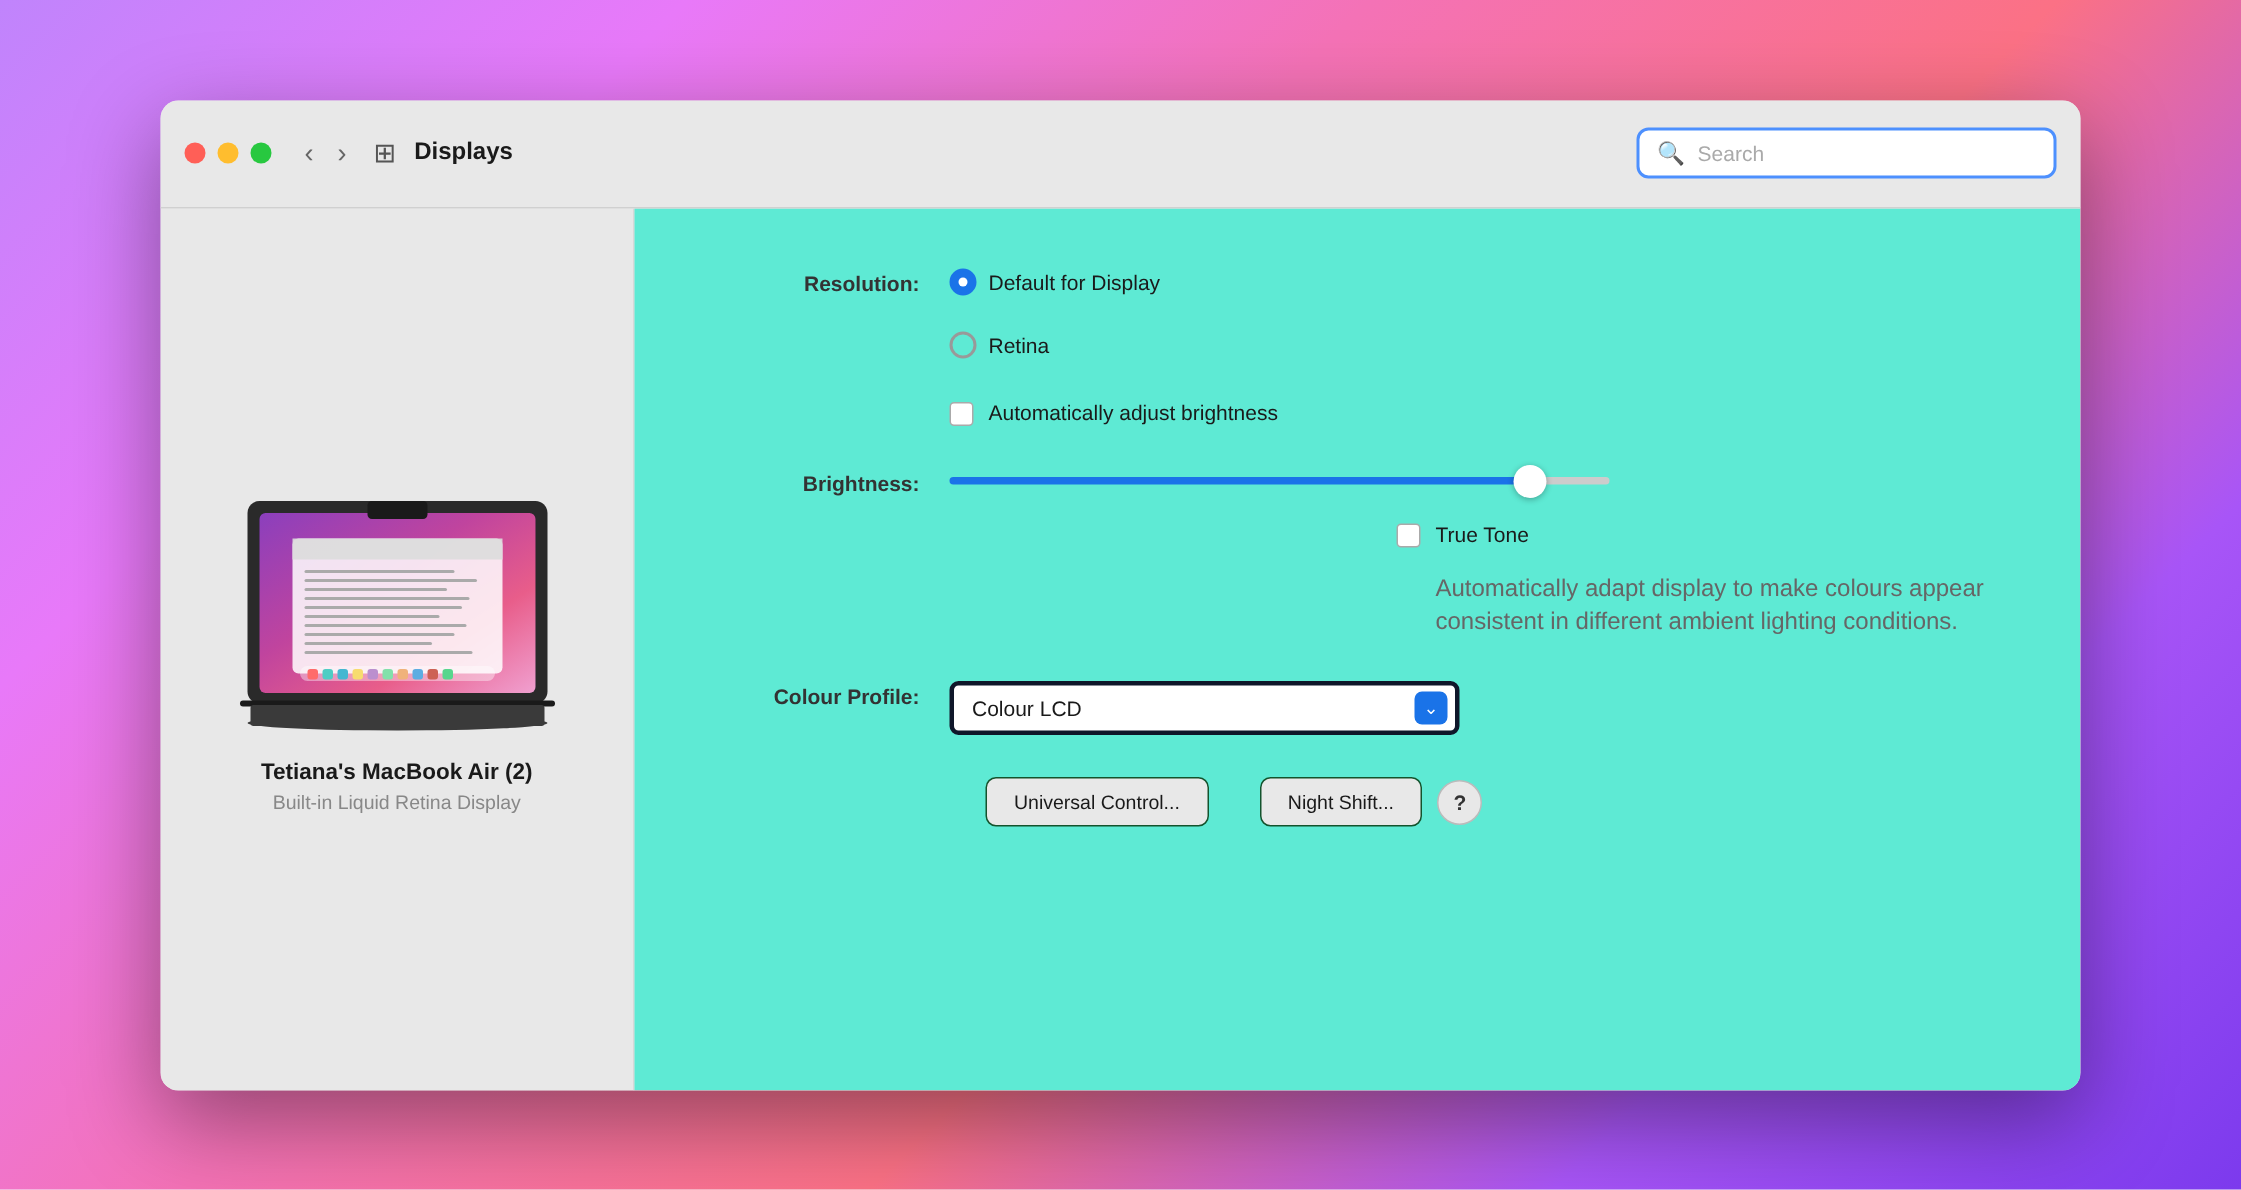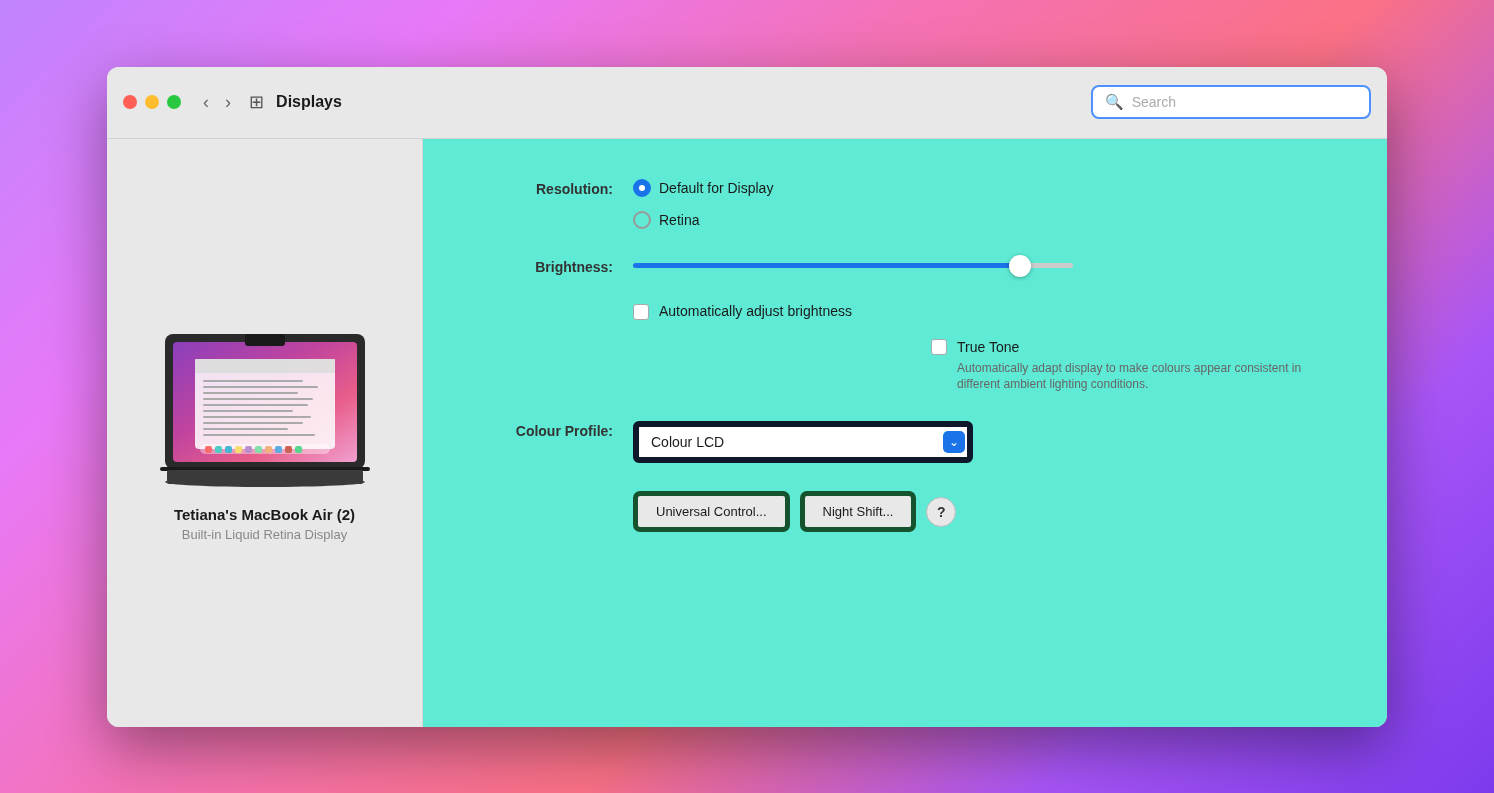--- a/index.html
+++ b/index.html
@@ -176,21 +176,21 @@
       font-weight: 600;
       color: #333;
       min-width: 140px;
       text-align: right;
       padding-top: 2px;
     }
 
     .row-content {
       display: flex;
       flex-direction: column;
-      gap: 14px;
+      gap: 24px;
     }
 
     
     .radio-option {
       display: flex;
       align-items: center;
       gap: 8px;
       cursor: pointer;
     }
 
@@ -269,39 +269,39 @@
       flex-shrink: 0;
       margin-top: 1px;
     }
 
     .checkbox-label {
       font-size: 14px;
       color: #1a1a1a;
     }
 
     .checkbox-description {
-      font-size: 12px;
+      font-size: 16px;
       color: #666;
-      margin-top: 4px;
+      margin-top: 16px;
       max-width: 380px;
       line-height: 1.4;
     }
 
     .select-wrapper {
       position: relative;
       width: 340px;
     }
 
     .select-box {
       width: 100%;
       padding: 7px 36px 7px 12px;
       font-size: 14px;
       color: #1a1a1a;
       background: white;
-      border: 6px solid #0f172a;
+      border: 3px solid #0f172a;
       border-radius: 6px;
       appearance: none;
       cursor: pointer;
       outline: none;
     }
 
     .select-chevron {
       position: absolute;
       right: 8px;
       top: 50%;
@@ -323,25 +323,26 @@
       display: flex;
       align-items: center;
       gap: 10px;
       margin-left: 160px;
     }
 
     .action-btn {
       padding: 8px 18px;
       font-size: 13px;
       background: #e8e8e8;
-      border: 5px solid #14532d;
+      border: 1px solid #14532d;
       border-radius: 7px;
       cursor: pointer;
       color: #1a1a1a;
       font-weight: 500;
+      margin-left: 24px;
     }
 
     .help-btn {
       width: 30px;
       height: 30px;
       border-radius: 50%;
       background: #e8e8e8;
       border: 1px solid #bbb;
       font-size: 14px;
       font-weight: 600;
@@ -444,33 +445,33 @@
             <div class="radio-circle selected"></div>
             <span class="radio-label">Default for Display</span>
           </div>
           <div class="radio-option">
             <div class="radio-circle"></div>
             <span class="radio-label">Retina</span>
           </div>
         </div>
       </div>
 
+      <div class="settings-row" style="margin-left: 160px;">
+        <div class="checkbox-row">
+          <div class="checkbox"></div>
+          <span class="checkbox-label">Automatically adjust brightness</span>
+        </div>
+      </div>
+
       <div class="settings-row brightness-row">
         <div class="row-label">Brightness:</div>
         <div class="slider-container">
           <div class="slider-track">
             <div class="slider-thumb"></div>
           </div>
-        </div>
-      </div>
-
-      <div class="settings-row" style="margin-left: 160px;">
-        <div class="checkbox-row">
-          <div class="checkbox"></div>
-          <span class="checkbox-label">Automatically adjust brightness</span>
         </div>
       </div>
 
       <div class="settings-row" style="margin-left: 160px; margin-top: -10px; justify-content: flex-end;">
         <div class="row-content">
           <div class="checkbox-row">
             <div class="checkbox"></div>
             <div>
               <span class="checkbox-label">True Tone</span>
               <div class="checkbox-description">Automatically adapt display to make colours appear consistent in different ambient lighting conditions.</div>

